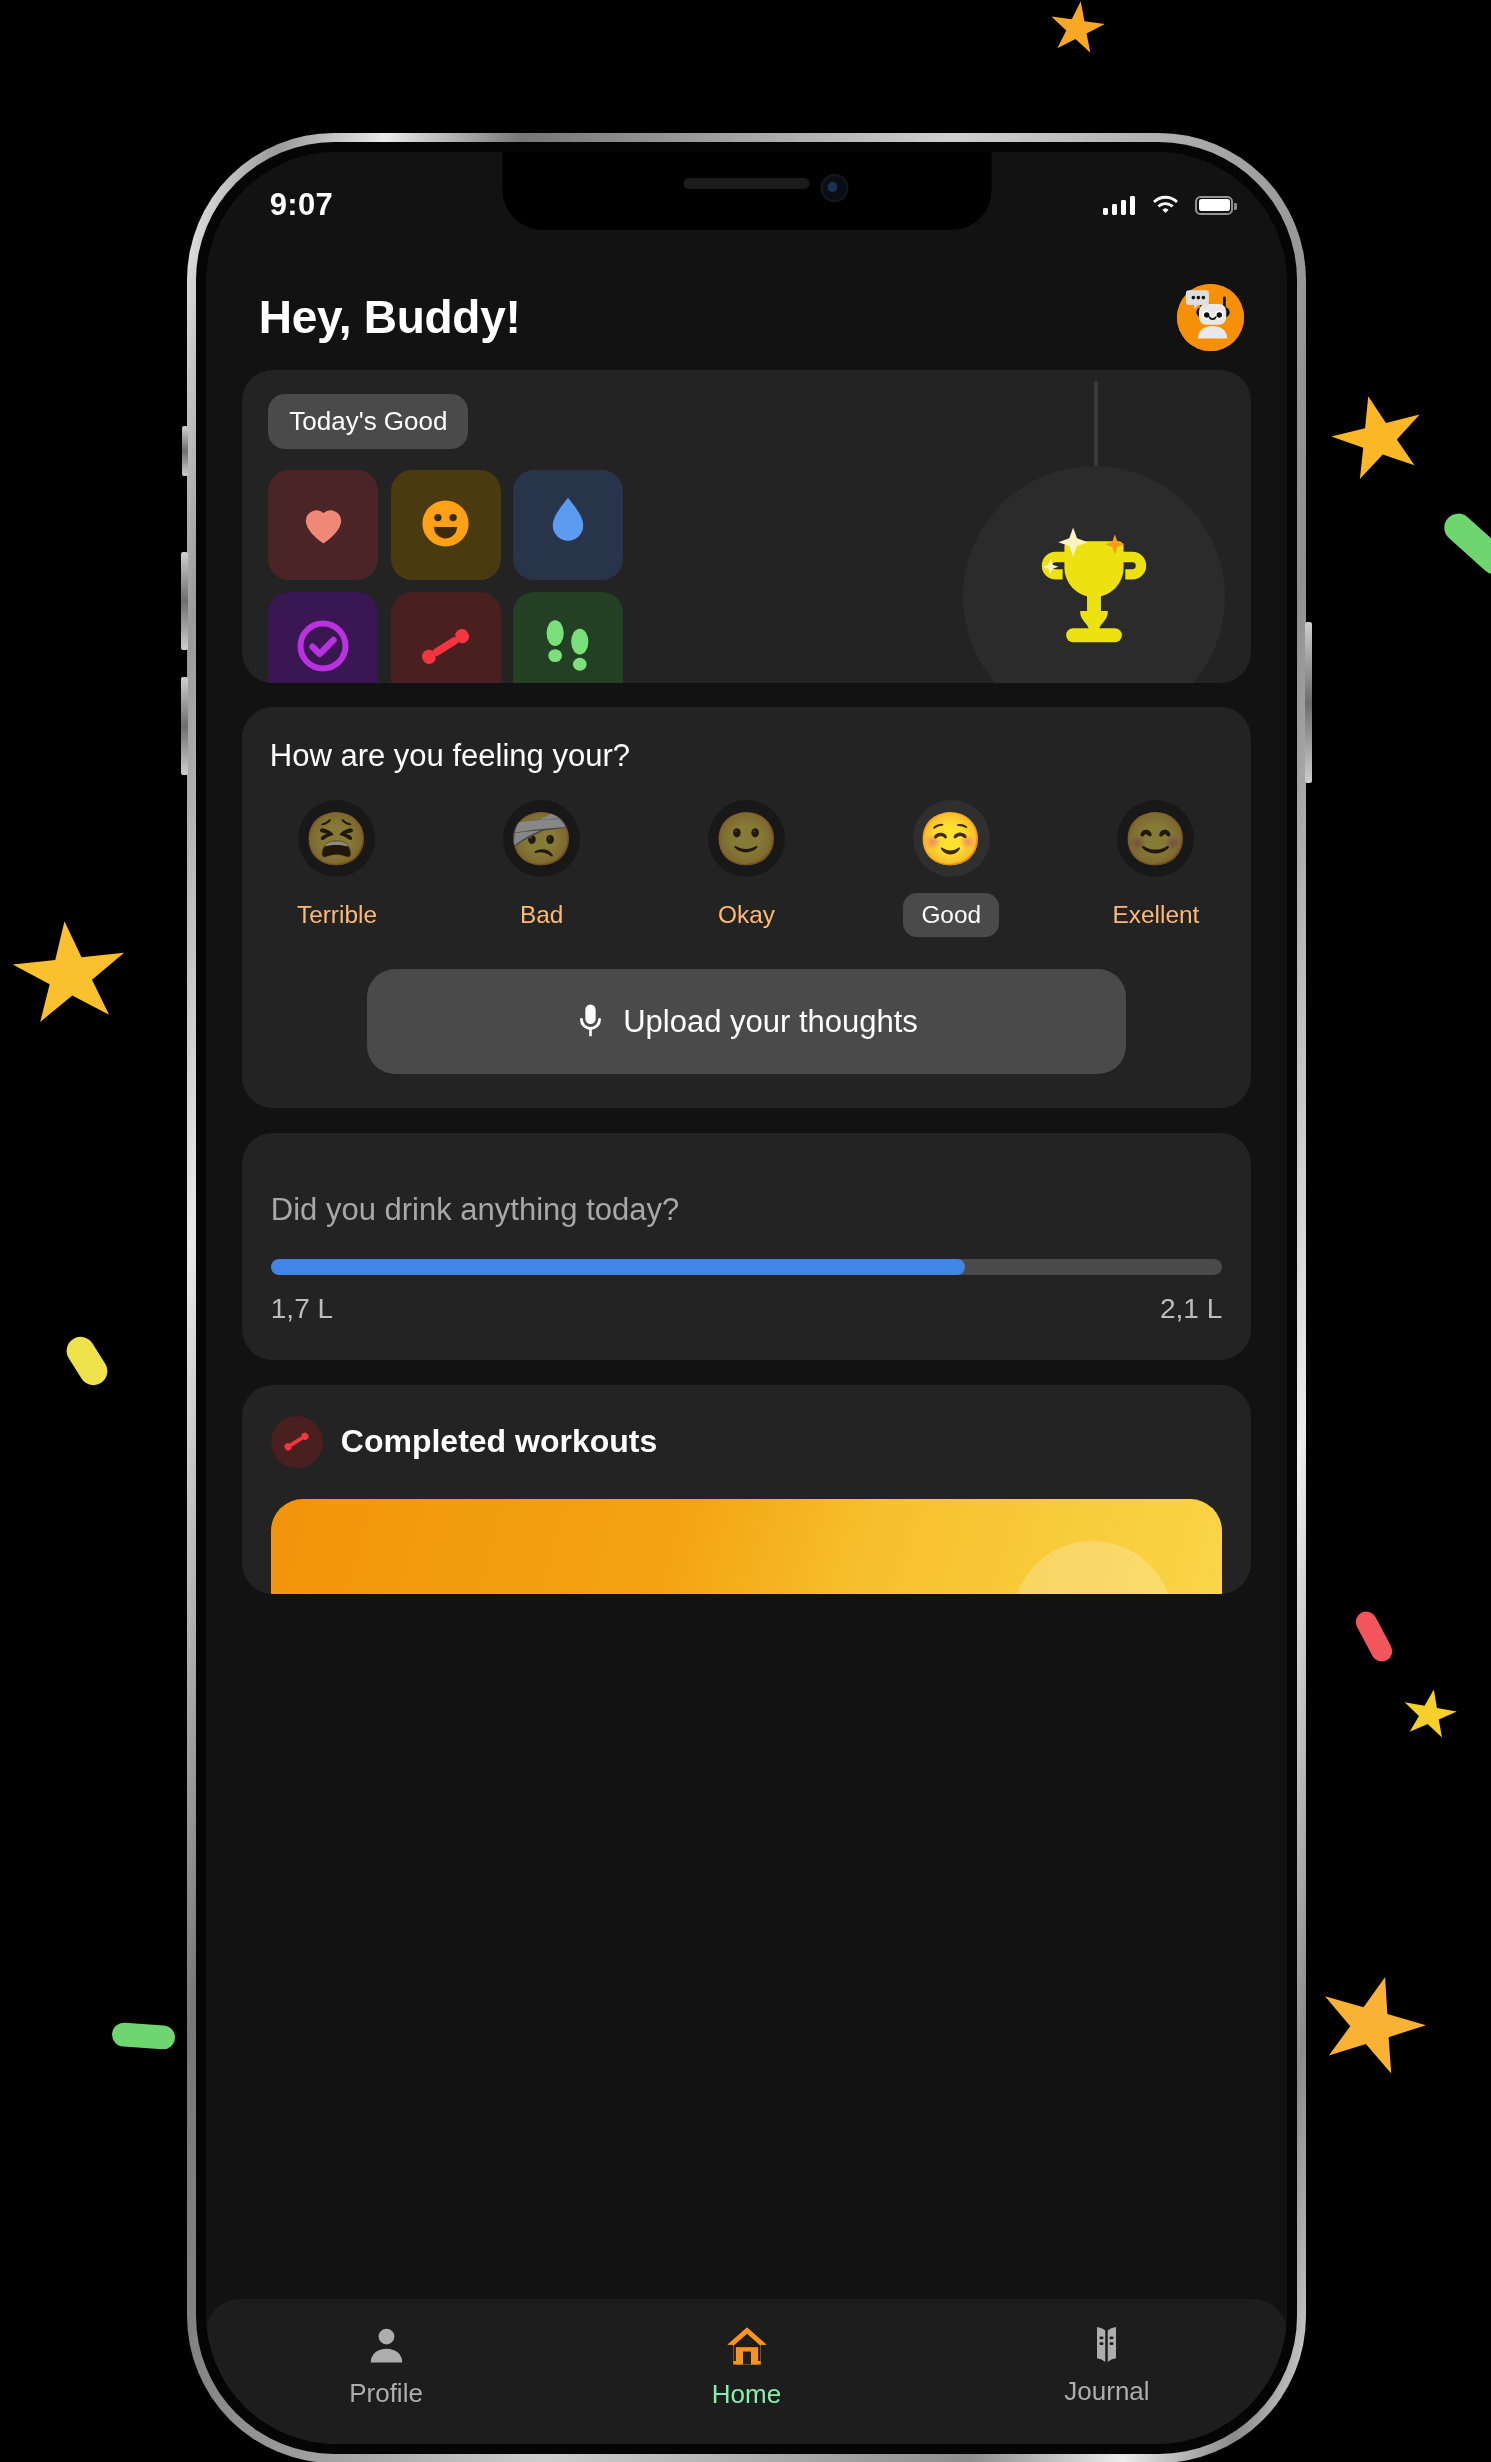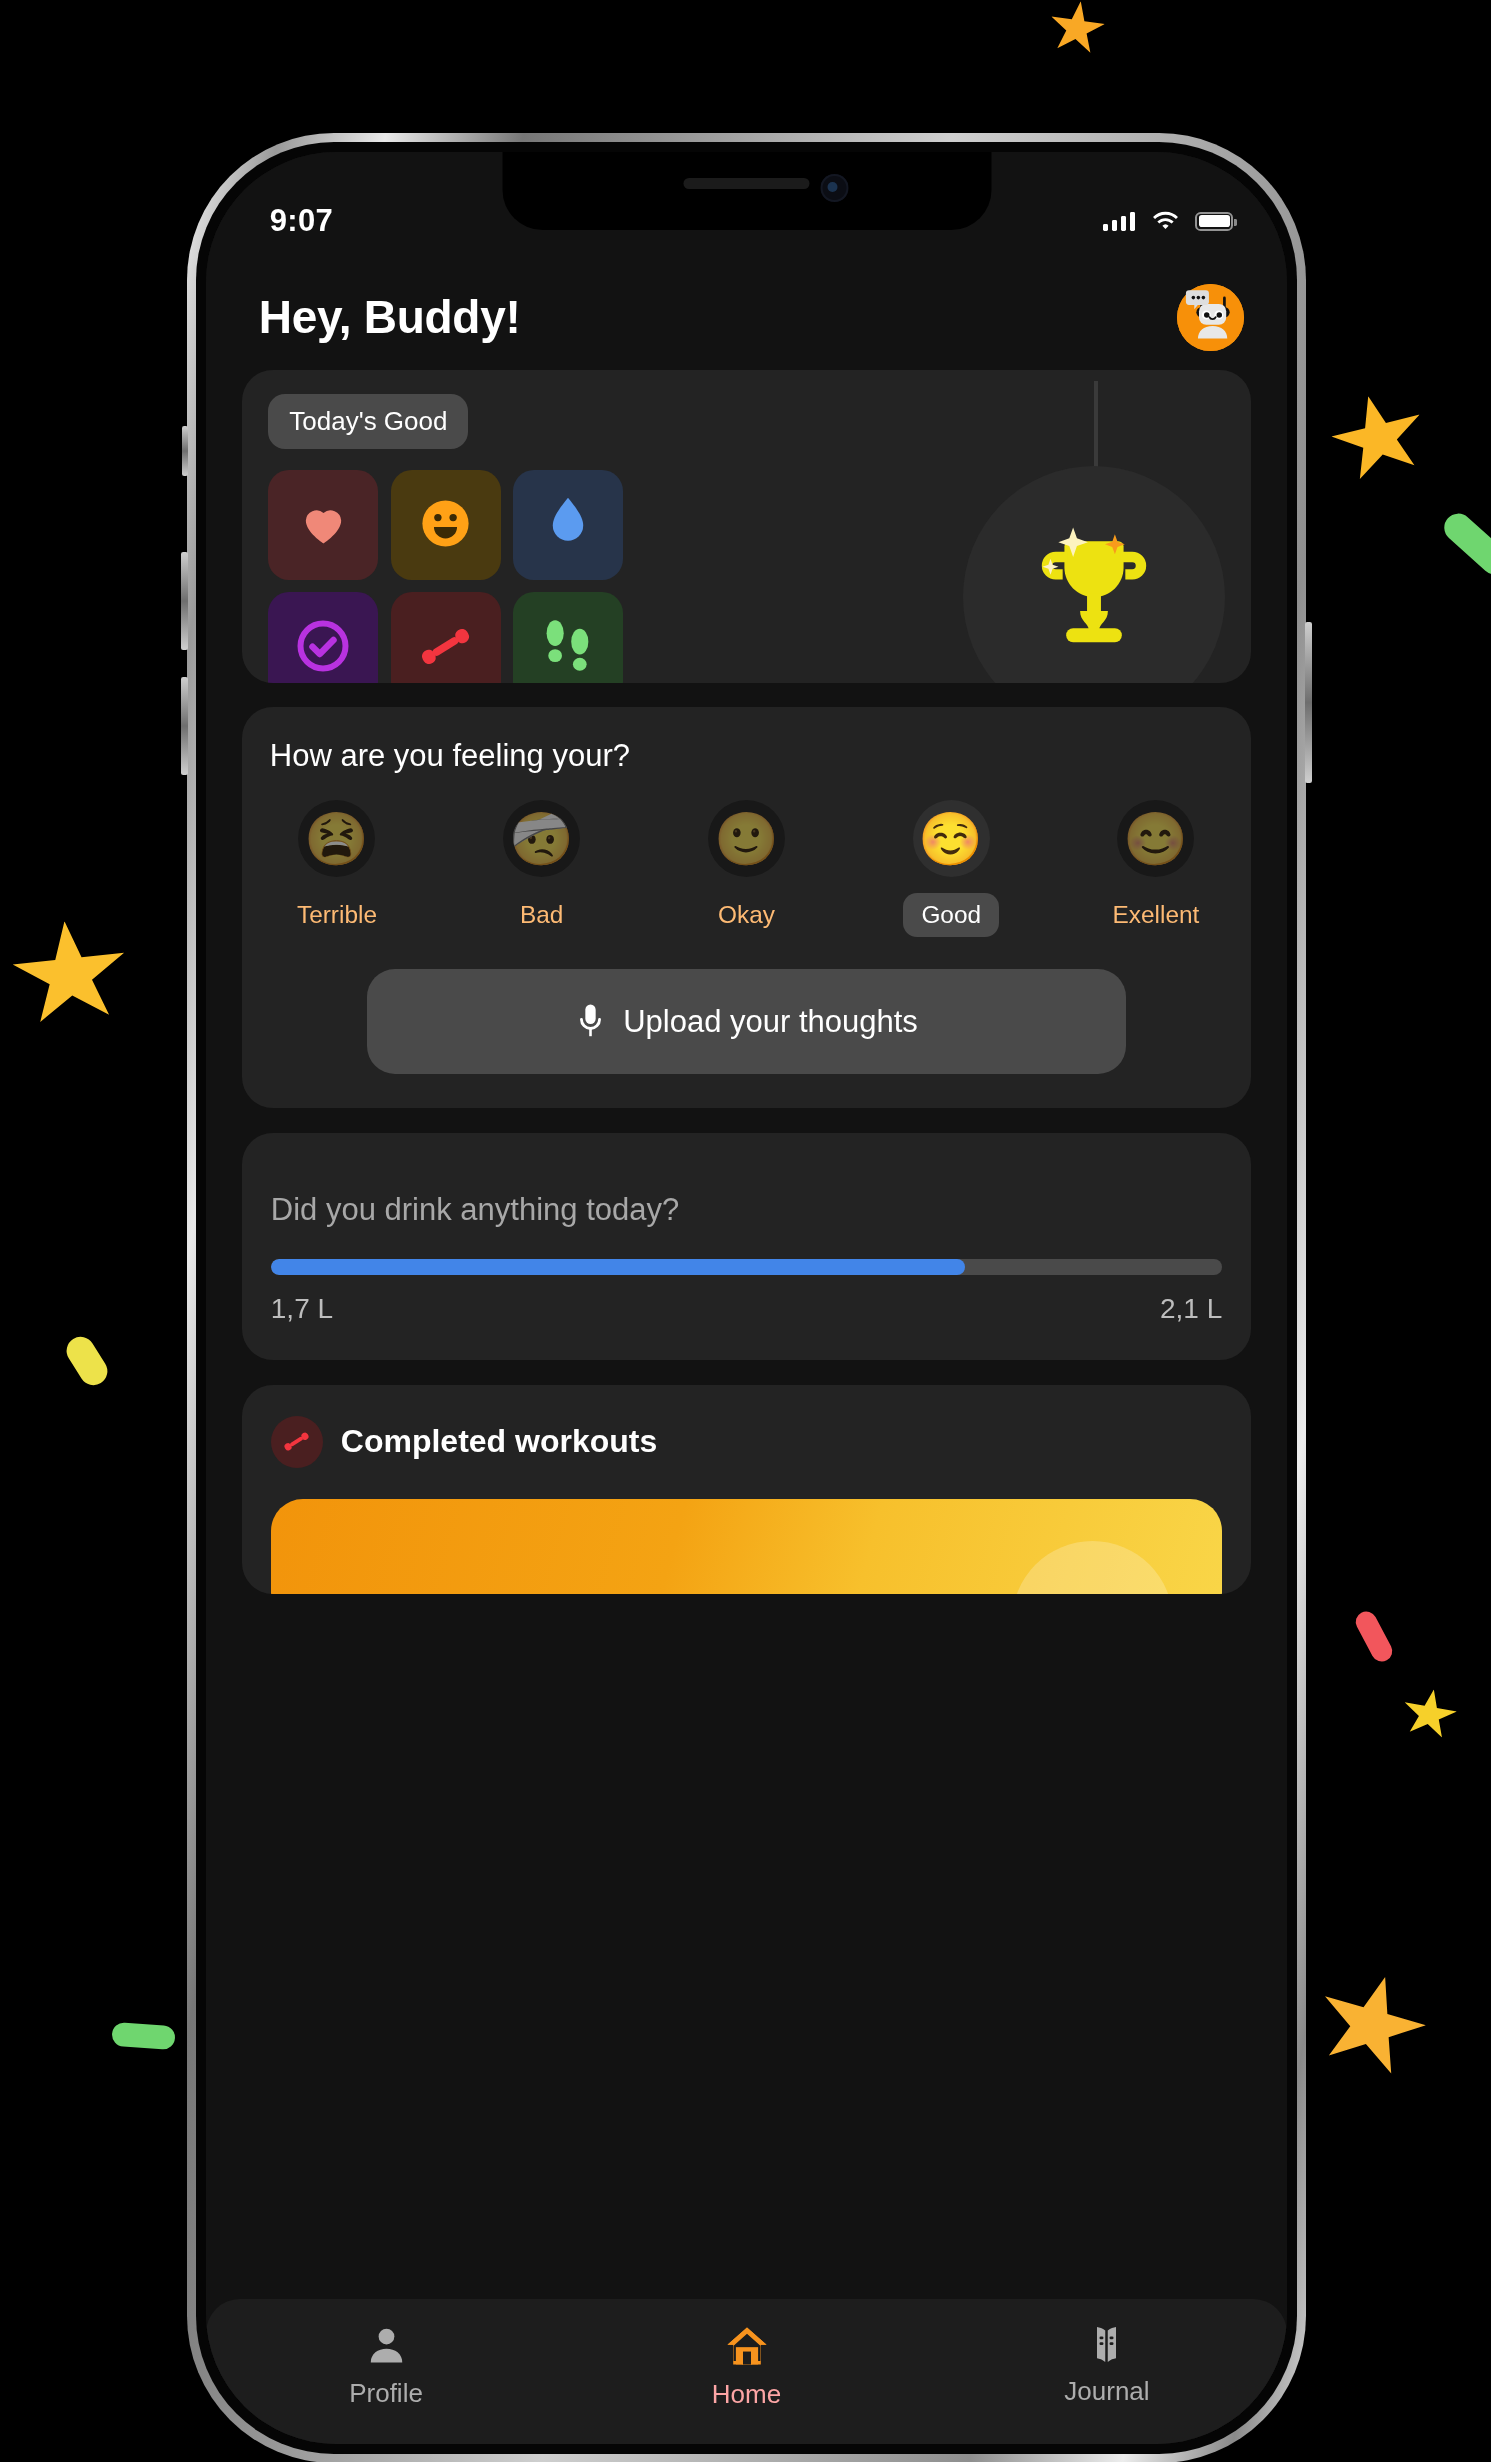--- a/index.html
+++ b/index.html
@@ -48,21 +48,21 @@
   }
   #speaker { position:absolute; left:50%; transform:translateX(-50%); top:26.5px; width:126px; height:11px;
     border-radius:7px; background:#1b1b1b; }
   #frontcam { position:absolute; right:143px; top:22px; width:28px; height:28px; border-radius:50%;
     background:#0b0d14; box-shadow: inset 0 0 0 2.1px #131722; }
   #frontcam::after { content:""; position:absolute; left:7.7px; top:8.4px; width:9.8px; height:9.8px; border-radius:50%;
     background:#1b3350; }
 
   
   #statusbar {
-    position:absolute; top:16px; left:0; right:0; height:82px;
+    position:absolute; top:0; left:0; right:0; height:82px;
     display:flex; align-items:center; justify-content:space-between;
     padding: 25px 54px 0 64px; z-index: 41; color:#fff;
   }
   #clock { font-size:31px; font-weight:600; letter-spacing:0.3px; }
   #status-right { display:flex; align-items:center; gap:15.4px; }
   .cell { display:flex; align-items:flex-end; gap:3.5px; height:19.5px; }
   .cell i { display:block; width:5.6px; background:#fff; border-radius:1.4px; }
   .cell i:nth-child(1){height:7px} .cell i:nth-child(2){height:11px}
   .cell i:nth-child(3){height:15.4px} .cell i:nth-child(4){height:19.5px}
   .batt { width:38px; height:19px; border:2.1px solid rgba(255,255,255,.55); border-radius:5.6px; position:relative; }
@@ -144,21 +144,21 @@
   }
 
   
   #tabbar {
     position:absolute; left:0; right:0; bottom:0; height:145px; background:#1d1d1d;
     border-top-left-radius:34px; border-top-right-radius:34px;
     display:flex; align-items:flex-start; justify-content:space-around; padding-top:24px; z-index:30;
   }
   .tab { display:flex; flex-direction:column; align-items:center; gap:9.8px; width:168px; cursor:pointer; }
   .tab-label { font-size:26px; color:#ADADAD; }
-  .tab.active .tab-label { color:#fca5a5; }
+  .tab.active .tab-label { color:#86efac; }
   .tab svg { display:block; }
 </style>
 </head>
 <body>
 
 <div id="stage">
 
   <div id="decor-layer">
       <div class="confetti star5" style="left: 1050px; top: 1.4px; width: 54px; height: 54px; background: rgb(249, 168, 37); transform: rotate(8deg);"></div>
       <div class="confetti star5" style="left: 1333px; top: 395px; width: 91px; height: 85px; background: rgb(251, 183, 38); transform: rotate(-14deg);"></div>

